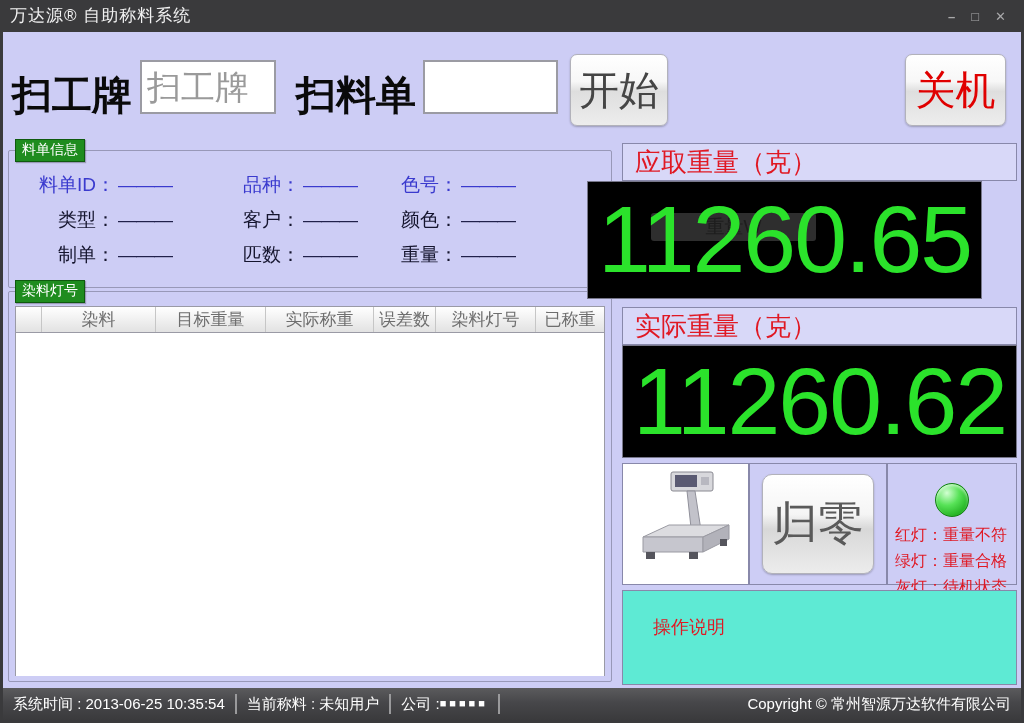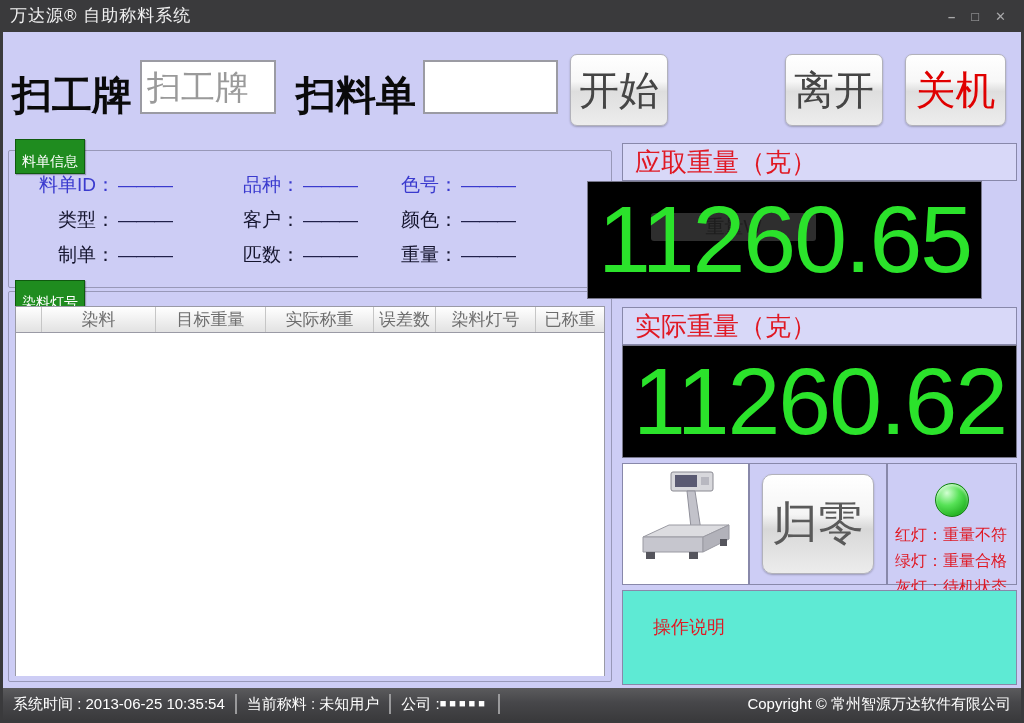--- a/index.html
+++ b/index.html
@@ -23,21 +23,21 @@
   .scan-input::placeholder { color:#9a9a9a; opacity:1; }
   .btn { position:absolute; border:1px solid #b2b2ba; border-radius:7px;
          background:linear-gradient(180deg,#ffffff 0%,#f7f7f7 38%,#dedede 52%,#ededed 100%);
          color:#454545; font-size:40px; font-family:inherit; cursor:pointer;
          box-shadow:0 1px 2px rgba(0,0,0,0.25), inset 0 1px 0 #fff; }
   .btn.red { color:#e00000; }
 
   
   .groupbox { position:absolute; border:1px solid #9898b8; border-radius:2px; }
   .gb-legend { position:absolute; top:-12px; left:6px; background:#1f8c1f; border:1px solid #0f5a0f;
-               color:#fff; font-size:14px; padding:13px 6px 2px; box-shadow:1px 1px 1px rgba(0,0,0,0.25); }
+               color:#fff; font-size:14px; padding:1px 6px 2px; box-shadow:1px 1px 1px rgba(0,0,0,0.25); }
 
   .info-row { display:flex; padding-left:30px; height:35px; align-items:center; font-size:19px; }
   .info-row:first-of-type { margin-top:16px; }
   .f1 { width:185px; } .f2 { width:158px; } .f3 { flex:1; }
   .flabel { display:inline-block; min-width:76px; text-align:right; }
   .fvalue { margin-left:3px; letter-spacing:-1px; }
   .row-accent .flabel, .row-accent .fvalue { color:#3a3ace; }
   .row-dark .flabel { color:#15152e; } .row-dark .fvalue { color:#20204a; }
 
   
@@ -92,21 +92,20 @@
     </div>
   </div>
 
   <div class="content">
 
     <span class="big-label" style="left:9px; top:36px;">扫工牌</span>
     <input class="scan-input" style="left: 137px; top: 28px; width: 136px;" type="text" placeholder="扫工牌">
     <span class="big-label" style="left:293px; top:36px;">扫料单</span>
     <input class="scan-input" style="left: 420px; top: 28px; width: 135px;" type="text" value="">
     <button class="btn" style="left:567px; top:22px; width:98px; height:72px;">开始</button>
-    <button class="btn" style="left:782px; top:22px; width:98px; height:72px;">离开</button>
     <button class="btn red" style="left:902px; top:22px; width:101px; height:72px;">关机</button>
 
     <div class="groupbox" style="left:5px; top:118px; width:604px; height:138px;">
       <span class="gb-legend">料单信息</span>
       <div class="info-row row-accent">
         <span class="f1"><span class="flabel">料单ID：</span><span class="fvalue">———</span></span>
         <span class="f2"><span class="flabel">品种：</span><span class="fvalue">———</span></span>
         <span class="f3"><span class="flabel">色号：</span><span class="fvalue">———</span></span>
       </div>
       <div class="info-row row-dark">

